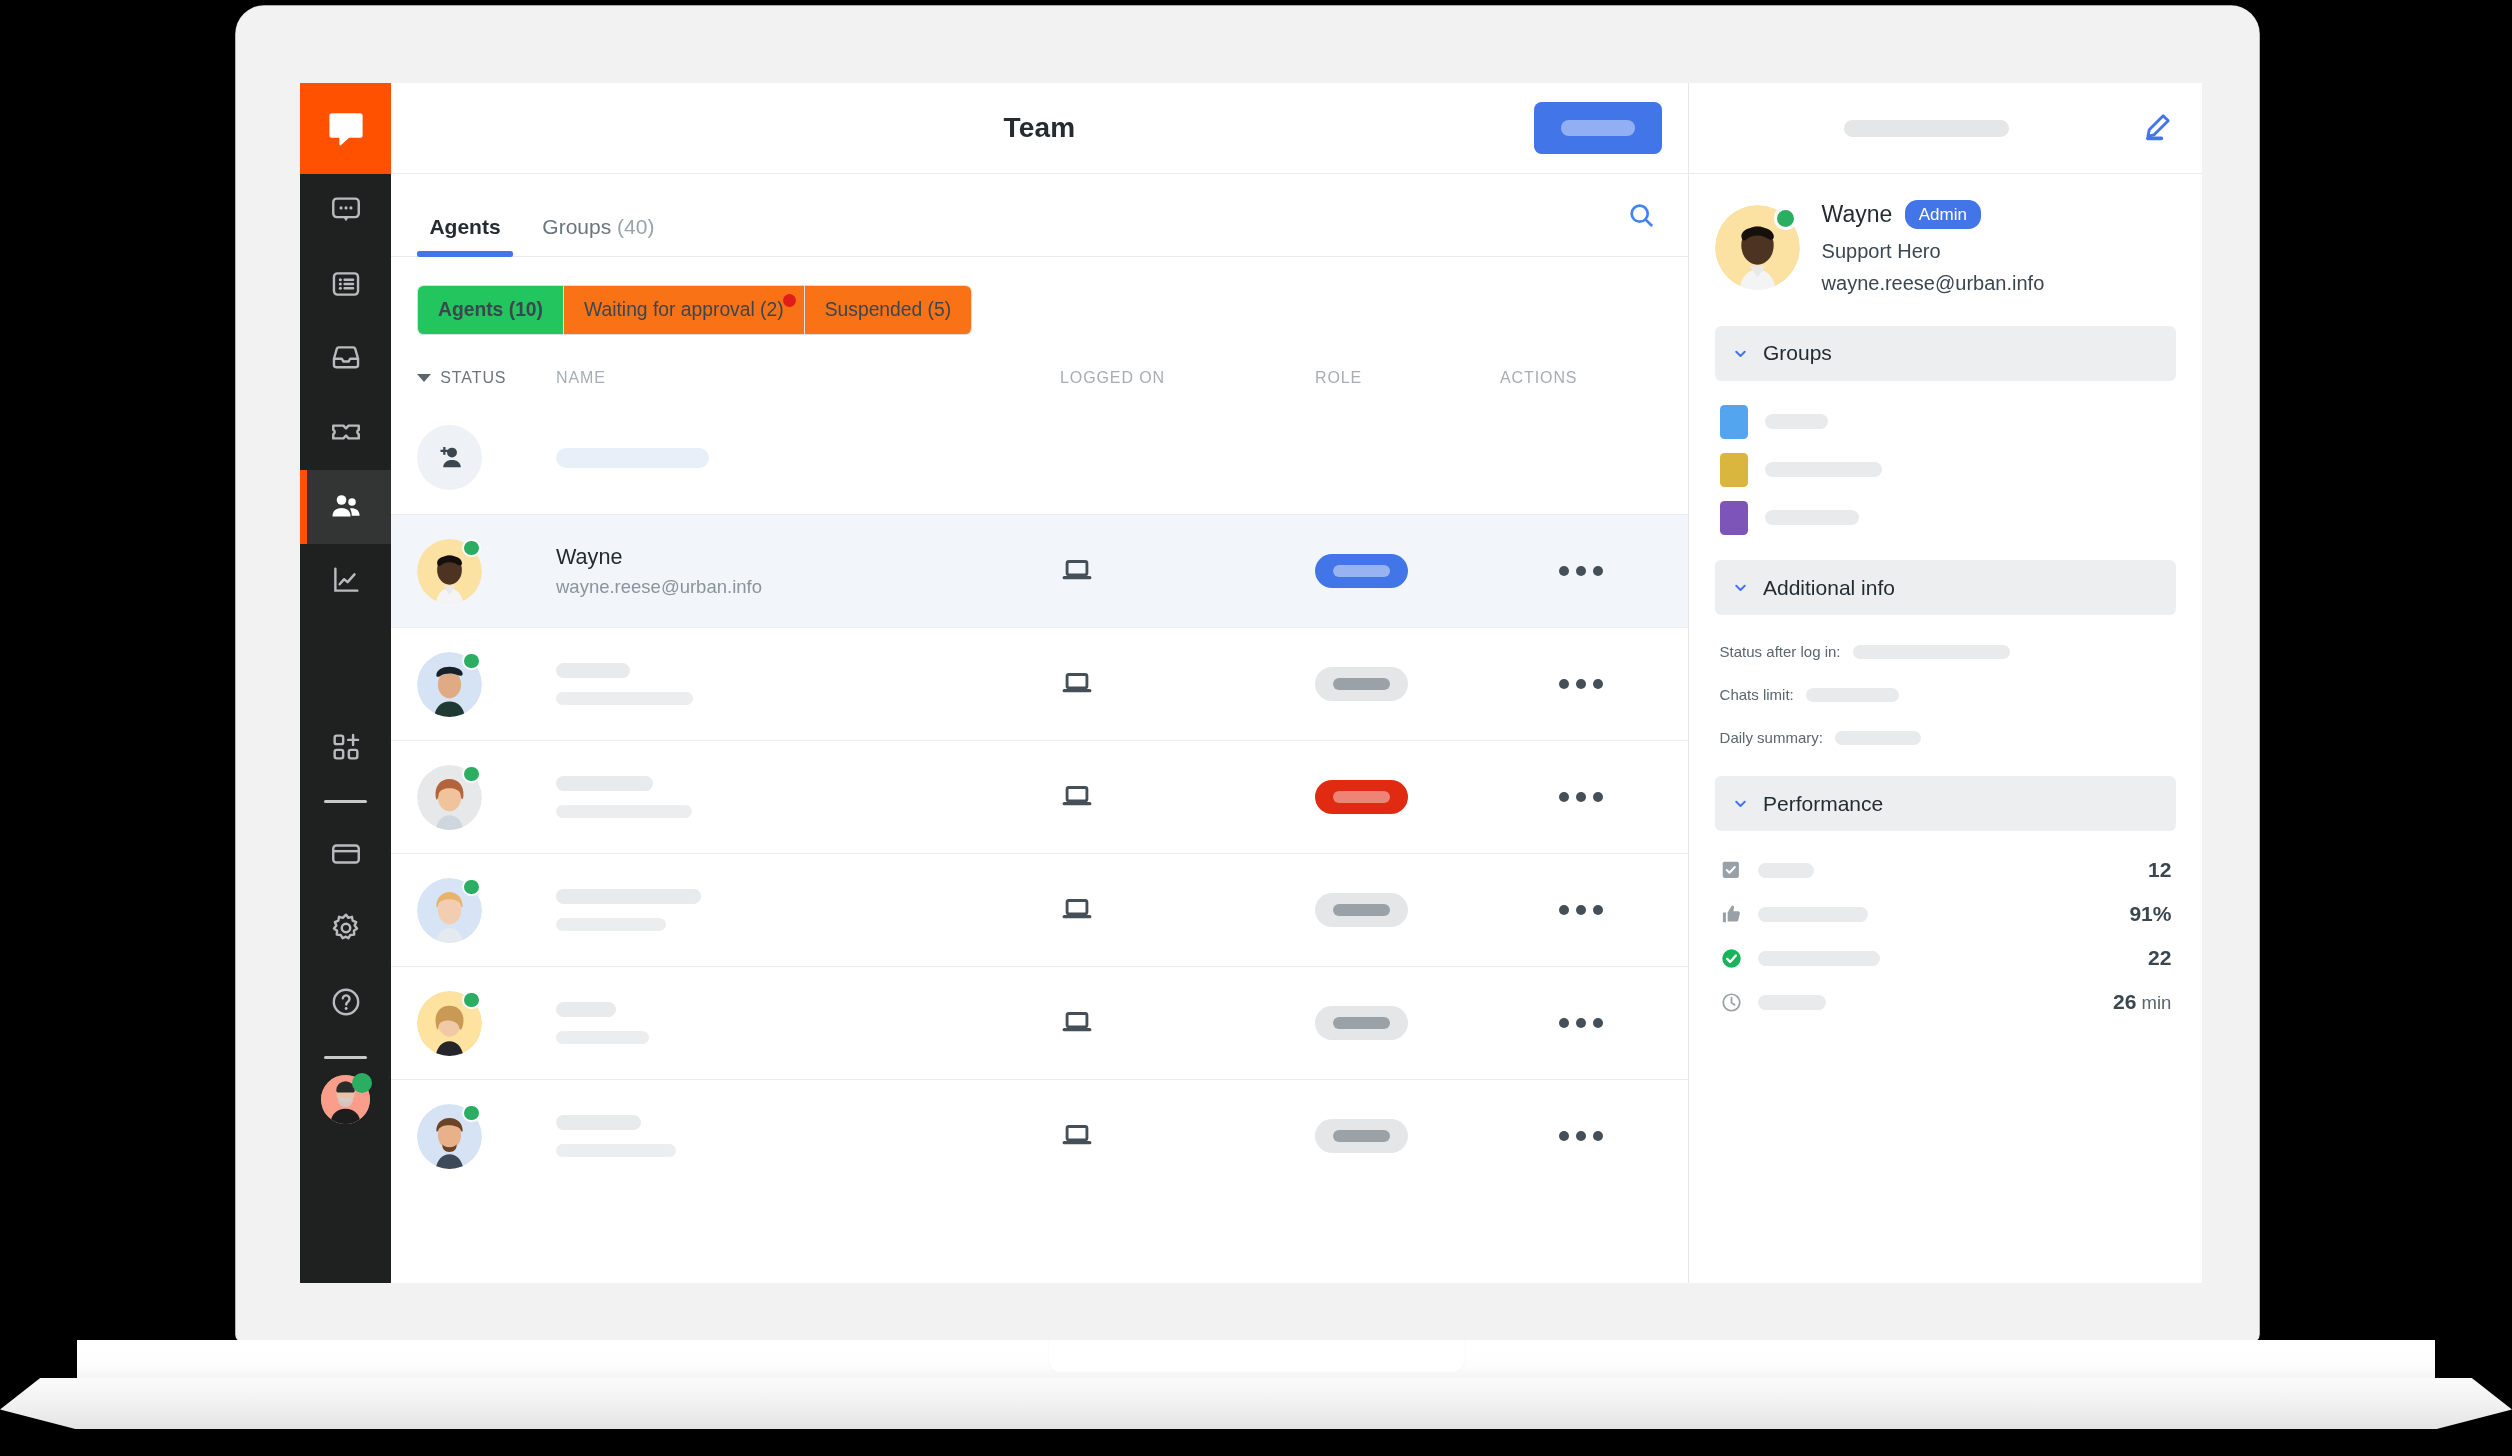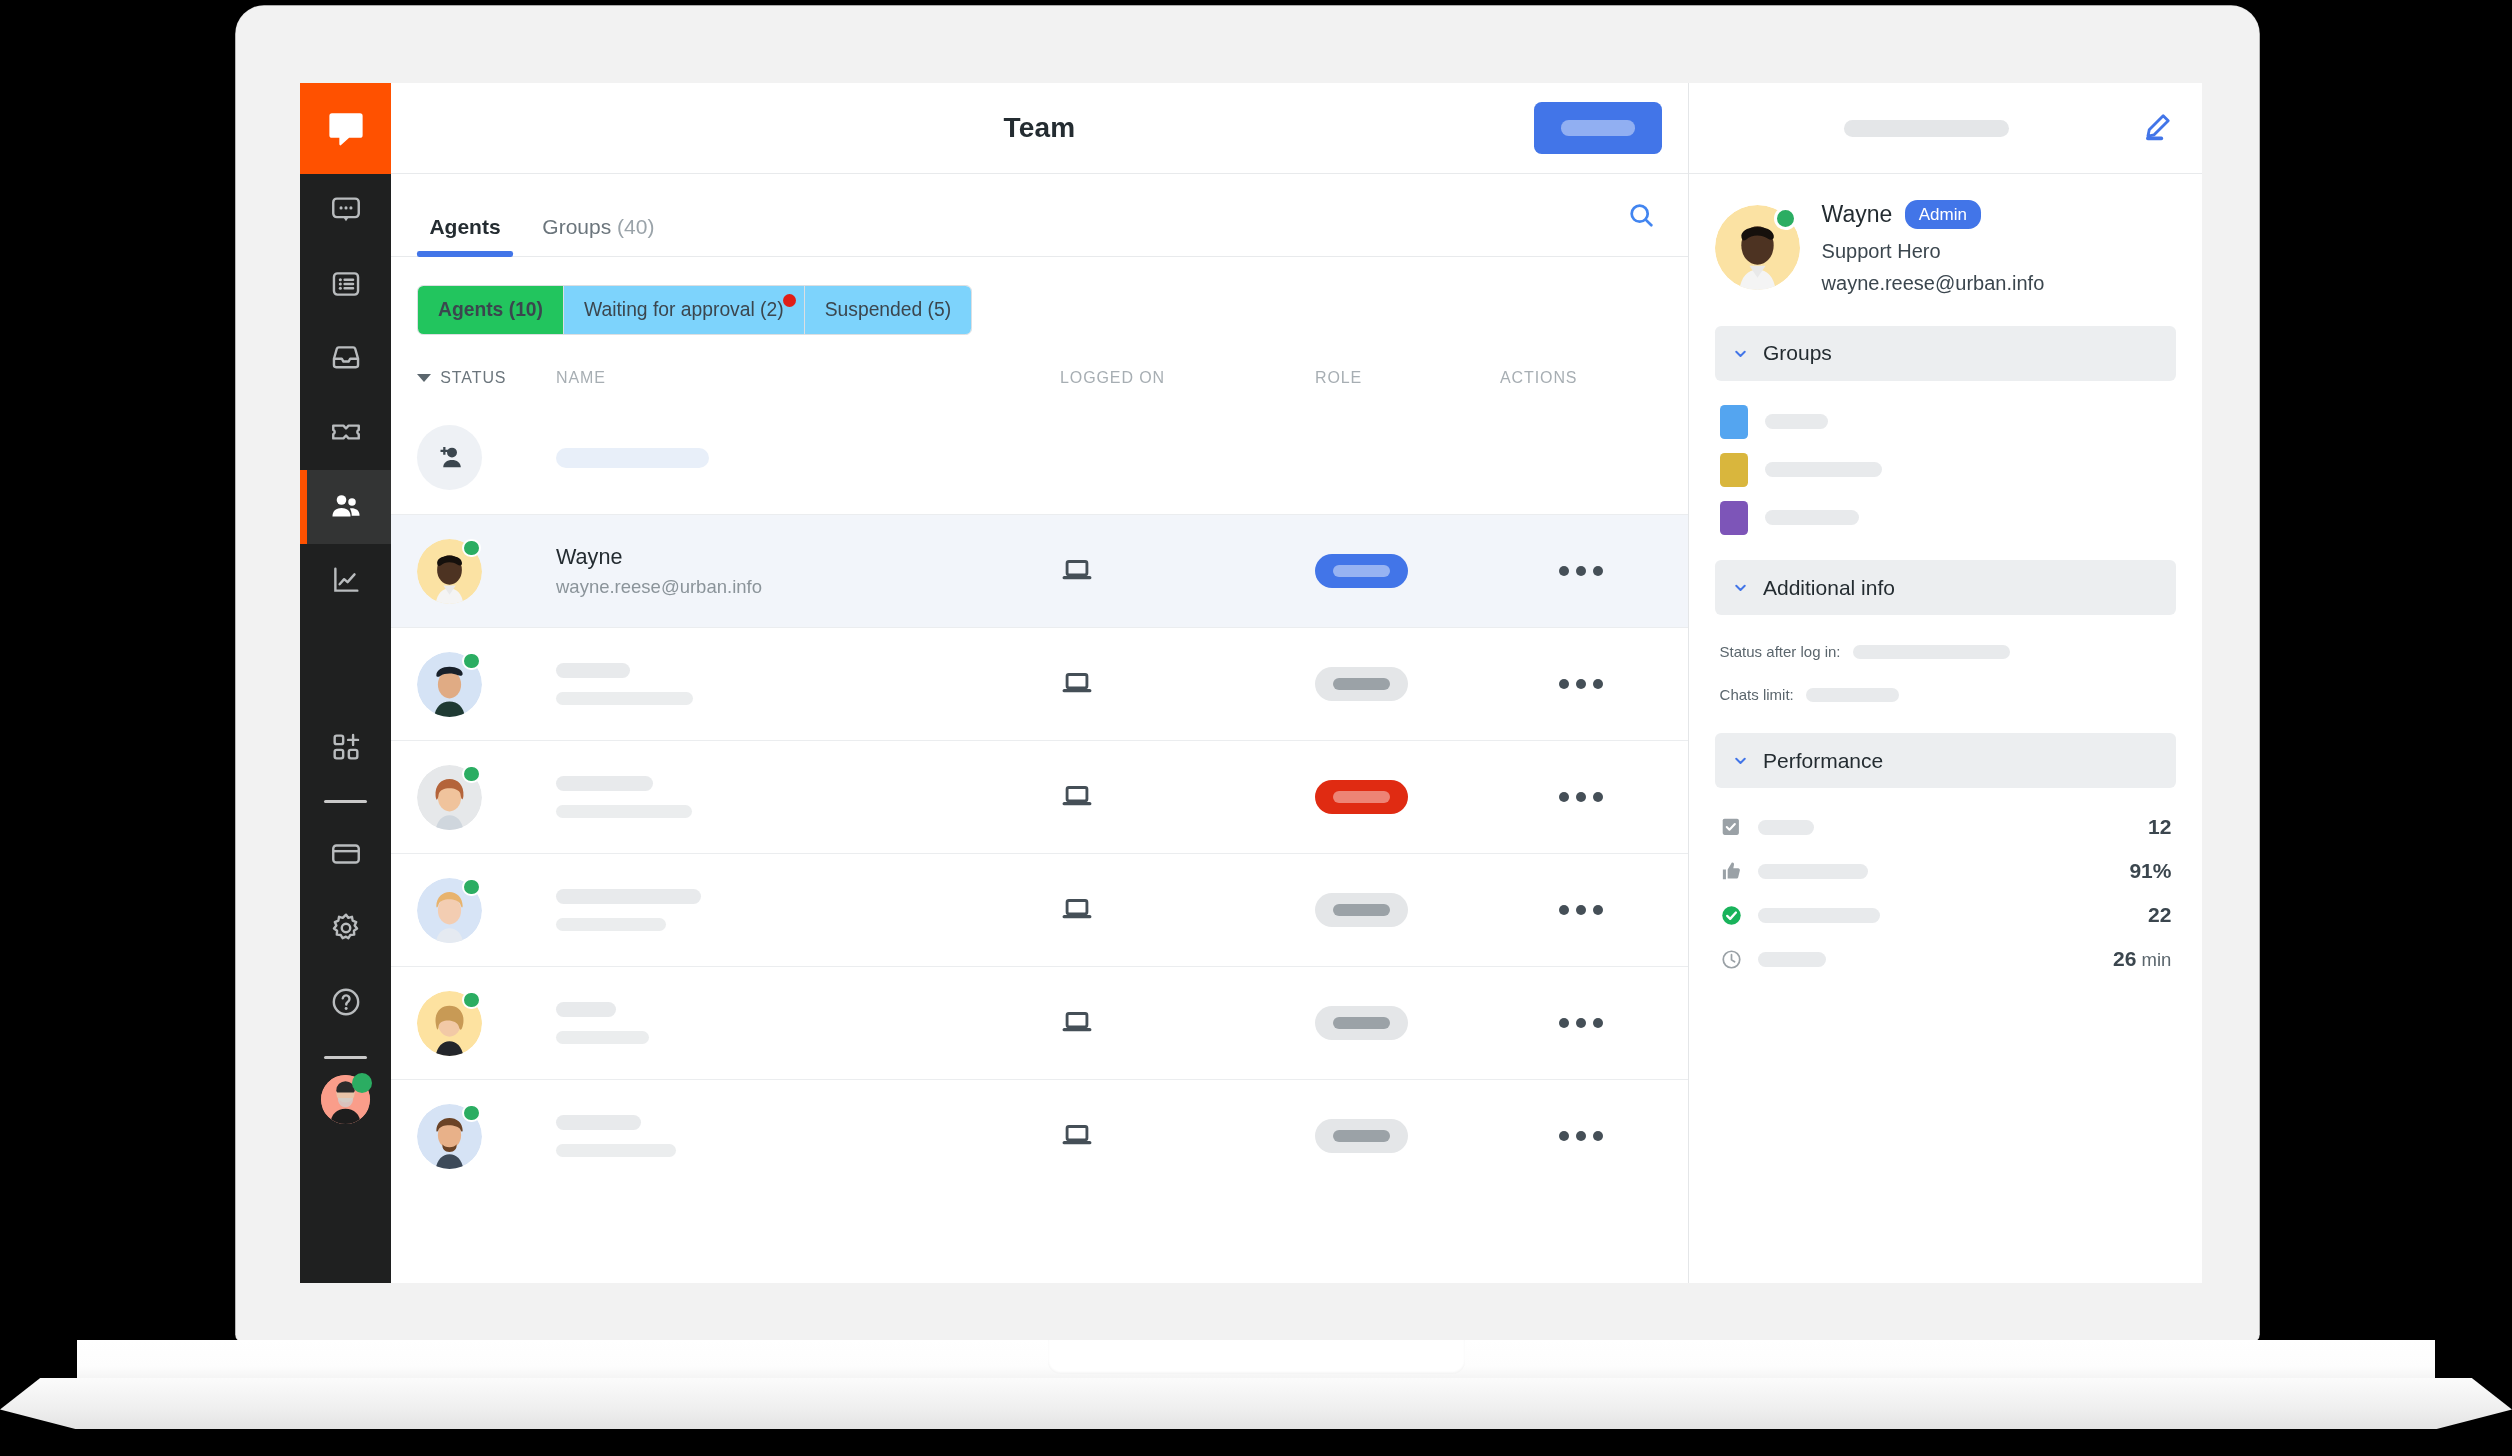--- a/index.html
+++ b/index.html
@@ -116,21 +116,21 @@
   .search-btn {
     position: absolute; right: 26px; bottom: 17px;
     background: none; border: none; cursor: pointer; padding: 4.6px;
   }
 
   .filters { padding: 28px 26px 0 26px; display: flex; }
   .seg {
     display: flex; border: 0.8px solid #dcdfe2; border-radius: 6.2px; overflow: visible;
   }
   .seg-btn {
-    font-size: 19.3px; color: #3b464e; background: #7dd3fc; border: none;
+    font-size: 19.3px; color: #3b464e; background: #f97316; border: none;
     padding: 13px 20px; cursor: pointer; position: relative;
     border-right: 0.8px solid #dcdfe2; white-space: nowrap;
   }
   .seg-btn:last-child { border-right: none; }
   .seg-btn:first-child { border-radius: 5.4px 0 0 5.4px; }
   .seg-btn:last-child { border-radius: 0 5.4px 5.4px 0; }
   .seg-btn.active { background: #22c55e; font-weight: 700; }
   .seg-dot {
     position: absolute; right: 7.7px; top: 7.7px;
     width: 13px; height: 13px; border-radius: 50%; background: #e01e17;
@@ -764,20 +764,24 @@
           </div>
           <div class="kv">
             <div class="kv-row">
               <span class="kv-k">Status after log in:</span>
               <span class="kv-v" style="width:157px"></span>
             </div>
             <div class="kv-row">
               <span class="kv-k">Chats limit:</span>
               <span class="kv-v" style="width:93px"></span>
             </div>
+            <div class="kv-row">
+              <span class="kv-k">Daily summary:</span>
+              <span class="kv-v" style="width:86px"></span>
+            </div>
           </div>
 
           <div class="section-head">
             <span class="chev">
               <svg width="17" height="17" viewBox="0 0 24 24" fill="none" stroke="#4275e8" stroke-width="2.8" stroke-linecap="round" stroke-linejoin="round">
                   <path d="M6 9.5l6 6 6-6"></path>
                 </svg>
             </span>
             <span class="t">Performance</span>
           </div>

